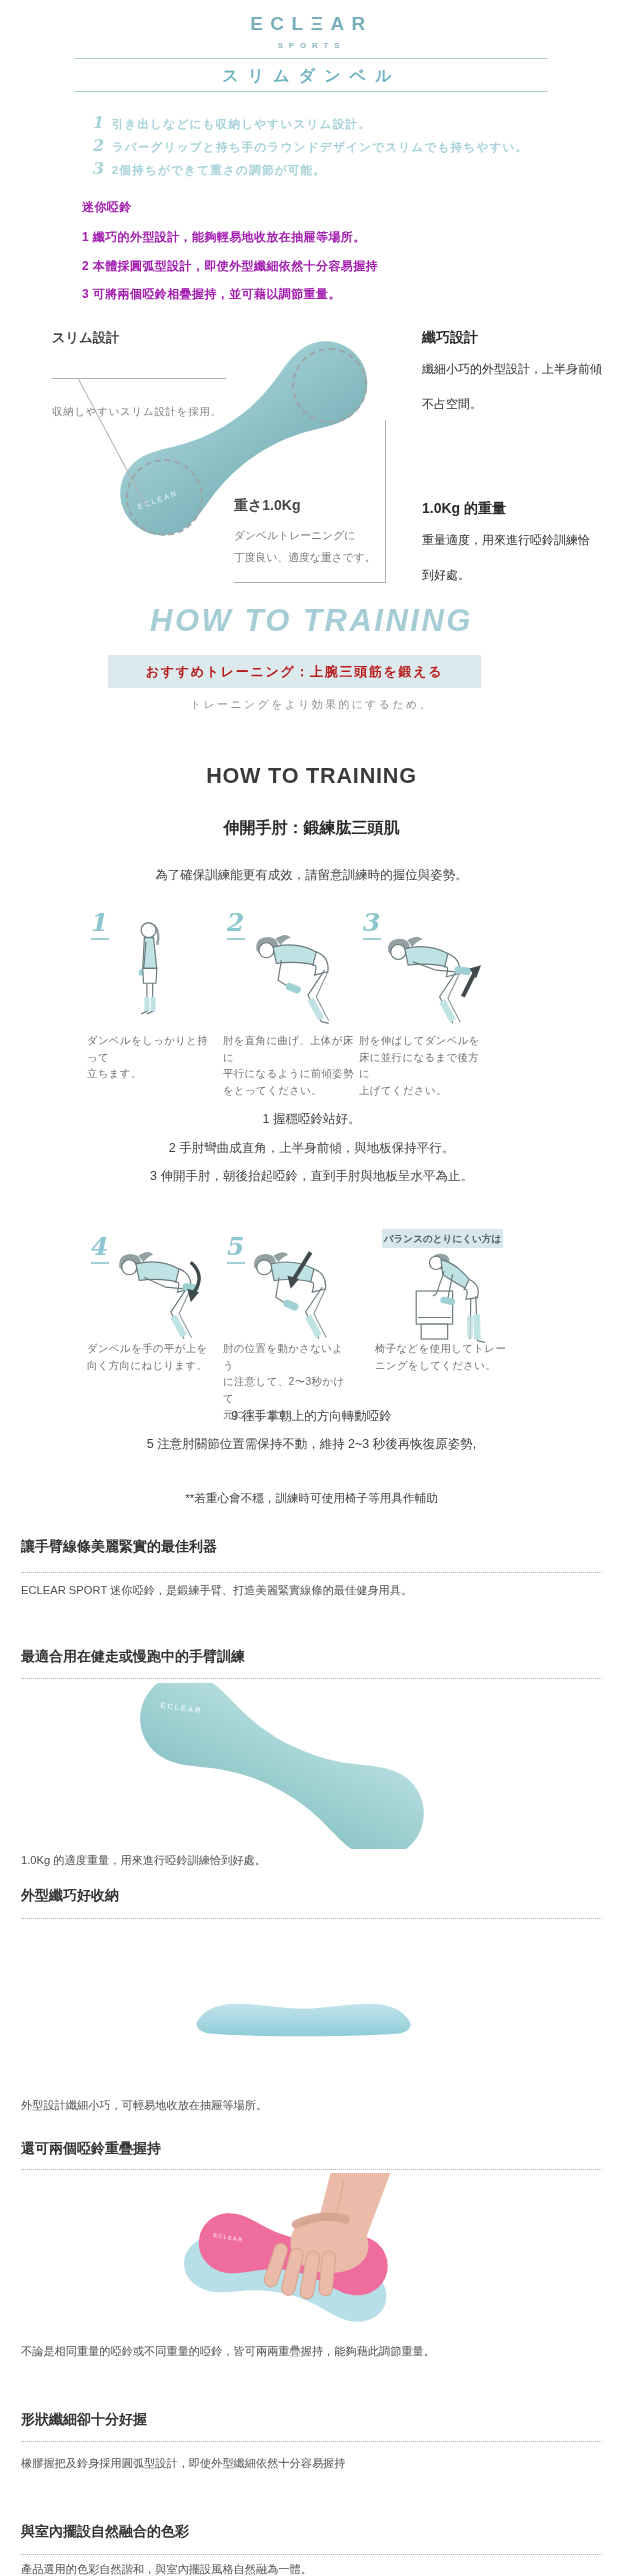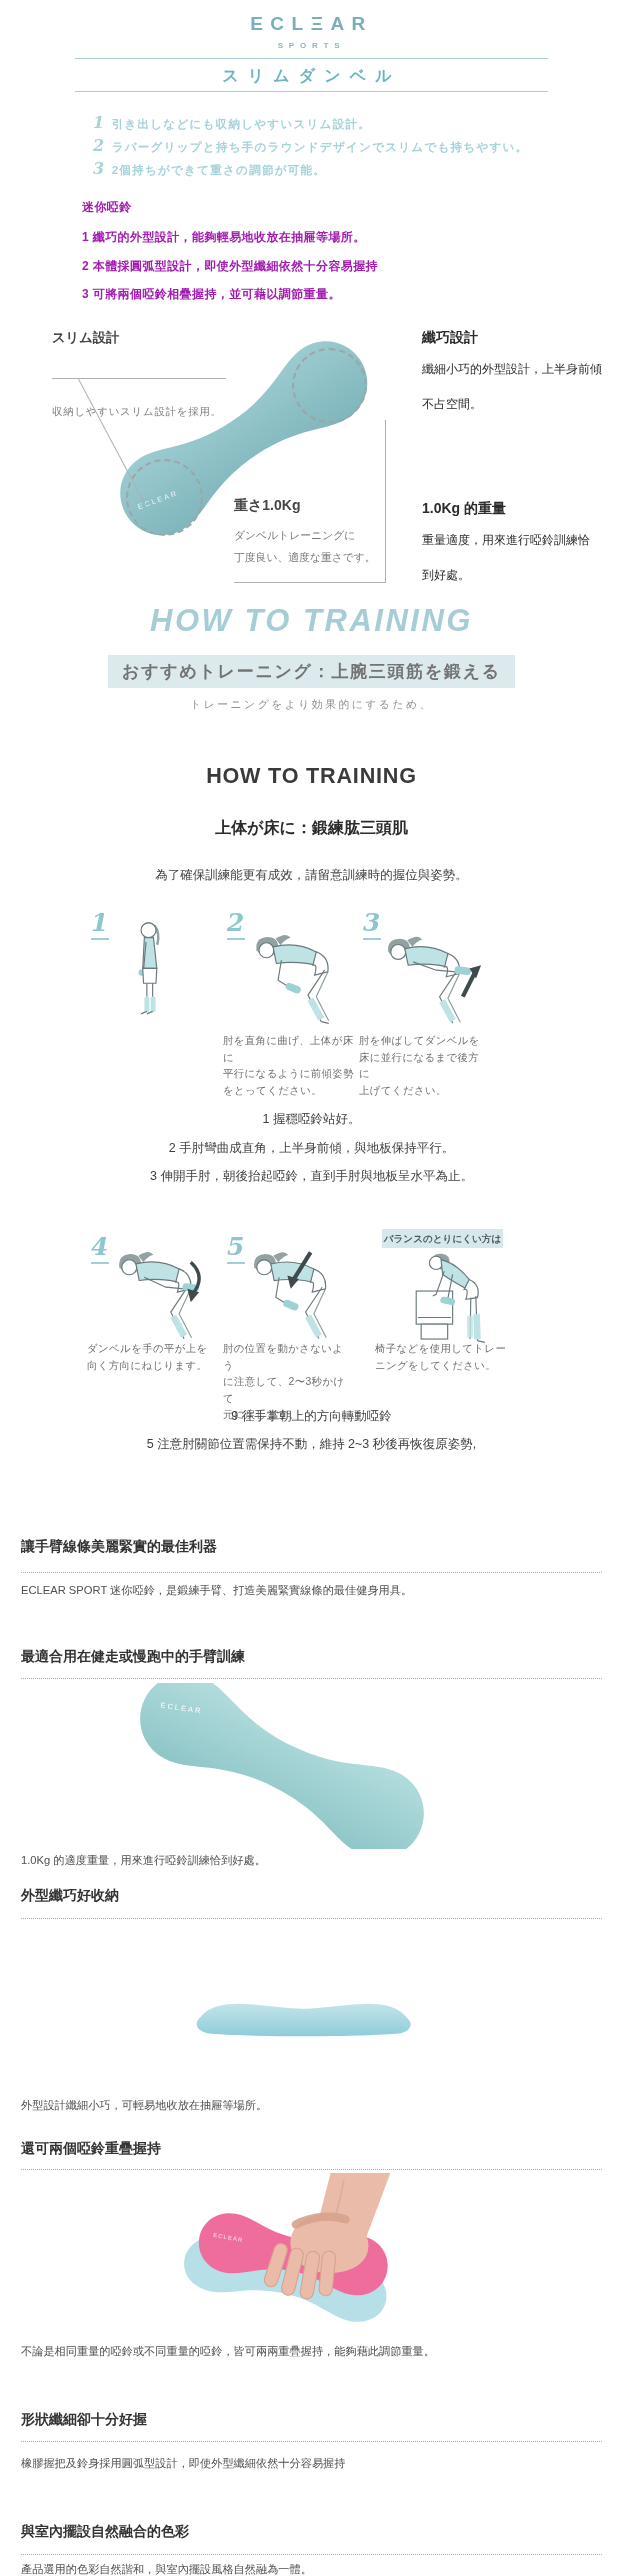--- a/index.html
+++ b/index.html
@@ -22,22 +22,22 @@
   .lblB{font-size:13.3px;font-weight:700;color:#454545;}
   .lblS{font-size:10.4px;color:#7d7d7d;letter-spacing:0.8px;margin-top:48px;}
   .line{background:#b0b0b0;}
   .dash-circle{border:2.5px dashed #9da5a6;border-radius:50%;background:transparent;}
   .rcol-h{left:422px;font-size:14px;font-weight:700;color:#2b2b2b;}
   .rcol-t{left:422px;font-size:12px;font-weight:500;color:#2b2b2b;line-height:35px;white-space:pre-line;}
   .wlabel-h{left:234px;font-size:14px;font-weight:700;color:#454545;}
   .wlabel-t{left:234px;font-size:10.8px;color:#787878;line-height:21.6px;white-space:pre-line;}
   
   .hero{top:603px;font-size:31px;font-style:italic;font-weight:700;letter-spacing:2.5px;color:#a6cdd5;}
-  .banner1{left:108px;top:655px;width:407px;height:33px;background:#dceaed;
-           font-size:17px;font-weight:700;color:#737373;letter-spacing:1.7px;
+  .banner1{left:108px;top:655px;width:373px;height:33px;background:#dceaed;
+           font-size:13px;font-weight:700;color:#b91c1c;letter-spacing:1.7px;
            line-height:33px;text-align:center;}
   .note{font-size:10.8px;color:#8a9298;letter-spacing:2.5px;}
   .h-en{top:763px;font-size:21.6px;font-weight:700;letter-spacing:0.8px;color:#3a3a3a;}
   .h-zh{top:818px;font-size:16px;font-weight:700;color:#2b2b2b;}
   .intro{top:867px;font-size:12.5px;color:#3f3f3f;}
   .stepnum{font-family:"DejaVu Serif",serif;font-style:italic;font-weight:700;
            font-size:25px;color:#8cc6cf;line-height:25px;}
   .stepbar{width:18.3px;height:2.5px;background:#9fd0d8;margin-top:2.5px;}
   .cap{font-size:10.4px;color:#6e6e6e;line-height:16.6px;white-space:pre-line;letter-spacing:0.4px;}
   .zhstep{font-size:12.5px;color:#3f3f3f;}
@@ -111,21 +111,21 @@
   <div class="abs rcol-t" style="top:352px">纖細小巧的外型設計，上半身前傾
 不占空間。</div>
   <div class="abs rcol-h" style="top:500px">1.0Kg 的重量</div>
   <div class="abs rcol-t" style="top:523px">重量適度，用來進行啞鈴訓練恰
 到好處。</div>
 
   <div class="abs ctr hero">HOW TO TRAINING</div>
   <div class="abs banner1">おすすめトレーニング：上腕三頭筋を鍛える</div>
   <div class="abs ctr note" style="top:698px">トレーニングをより効果的にするため、</div>
   <div class="abs ctr h-en">HOW TO TRAINING</div>
-  <div class="abs ctr h-zh">上体が床に：鍛練肱三頭肌</div>
+  <div class="abs ctr h-zh">伸開手肘：鍛練肱三頭肌</div>
   <div class="abs ctr intro">為了確保訓練能更有成效，請留意訓練時的握位與姿勢。</div>
 
   <div class="abs" style="left:91px;top:910px">
     <div class="stepnum">1</div>
       <div class="stepbar"></div>
   </div>
   <div class="abs" style="left:227px;top:910px">
     <div class="stepnum">2</div>
       <div class="stepbar"></div>
   </div>
@@ -176,20 +176,22 @@
       <path d="M92,52 L72,82 L88,114"></path>
       <path d="M75,87 L88,111" stroke="#bfe2e4" stroke-width="8"></path>
       <path d="M96,54 L82,84 L97,113" opacity=".75"></path>
       <path d="M40,40 L68,50 L92,52"></path>
       <rect x="90" y="46" width="20" height="9" rx="4.5" transform="rotate(8 100 50)" fill="#9fd0d4" stroke="none"></rect>
     </g>
     <path d="M100,96 L116,64" stroke="#3f4a4d" stroke-width="5" fill="none"></path>
     <polygon points="108,62 122,58 116,74" fill="#3f4a4d"></polygon>
   </svg>
 
+  <div class="abs cap" style="left:87px;top:1033px;width:131px">ダンベルをしっかりと持って
+立ちます。</div>
   <div class="abs cap" style="left:223px;top:1033px;width:131px">肘を直角に曲げ、上体が床に
 平行になるように前傾姿勢
 をとってください。</div>
   <div class="abs cap" style="left:359px;top:1033px;width:131px">肘を伸ばしてダンベルを
 床に並行になるまで後方に
 上げてください。</div>
 
   <div class="abs ctr zhstep" style="top:1111px">1 握穩啞鈴站好。</div>
   <div class="abs ctr zhstep" style="top:1140px">2 手肘彎曲成直角，上半身前傾，與地板保持平行。</div>
   <div class="abs ctr zhstep" style="top:1168px">3 伸開手肘，朝後抬起啞鈴，直到手肘與地板呈水平為止。</div>
@@ -261,20 +263,21 @@
   <div class="abs cap" style="left:87px;top:1341px;width:131px">ダンベルを手の平が上を
 向く方向にねじります。</div>
   <div class="abs cap" style="left:223px;top:1341px;width:131px">肘の位置を動かさないよう
 に注意して、2〜3秒かけて
 元に戻します。</div>
   <div class="abs cap" style="left:375px;top:1341px;width:137px">椅子などを使用してトレー
 ニングをしてください。</div>
 
   <div class="abs ctr zhstep" style="top:1408px">9 往手掌朝上的方向轉動啞鈴</div>
   <div class="abs ctr zhstep" style="top:1436px">5 注意肘關節位置需保持不動，維持 2~3 秒後再恢復原姿勢,</div>
+  <div class="abs ctr foot">**若重心會不穩，訓練時可使用椅子等用具作輔助</div>
 
   <div class="abs sec-h" style="top:1538px">讓手臂線條美麗緊實的最佳利器</div>
   <div class="abs dotted" style="top:1572px"></div>
   <div class="abs sec-b" style="top:1583px">ECLEAR SPORT 迷你啞鈴，是鍛練手臂、打造美麗緊實線條的最佳健身用具。</div>
 
   <div class="abs sec-h" style="top:1648px">最適合用在健走或慢跑中的手臂訓練</div>
   <div class="abs dotted" style="top:1678px"></div>
   <svg class="abs" style="left:120px;top:1683px" width="324" height="166" viewBox="0 0 390 200">
     <defs>
       <linearGradient id="teal2" x1="0" y1="0" x2="0" y2="1">

